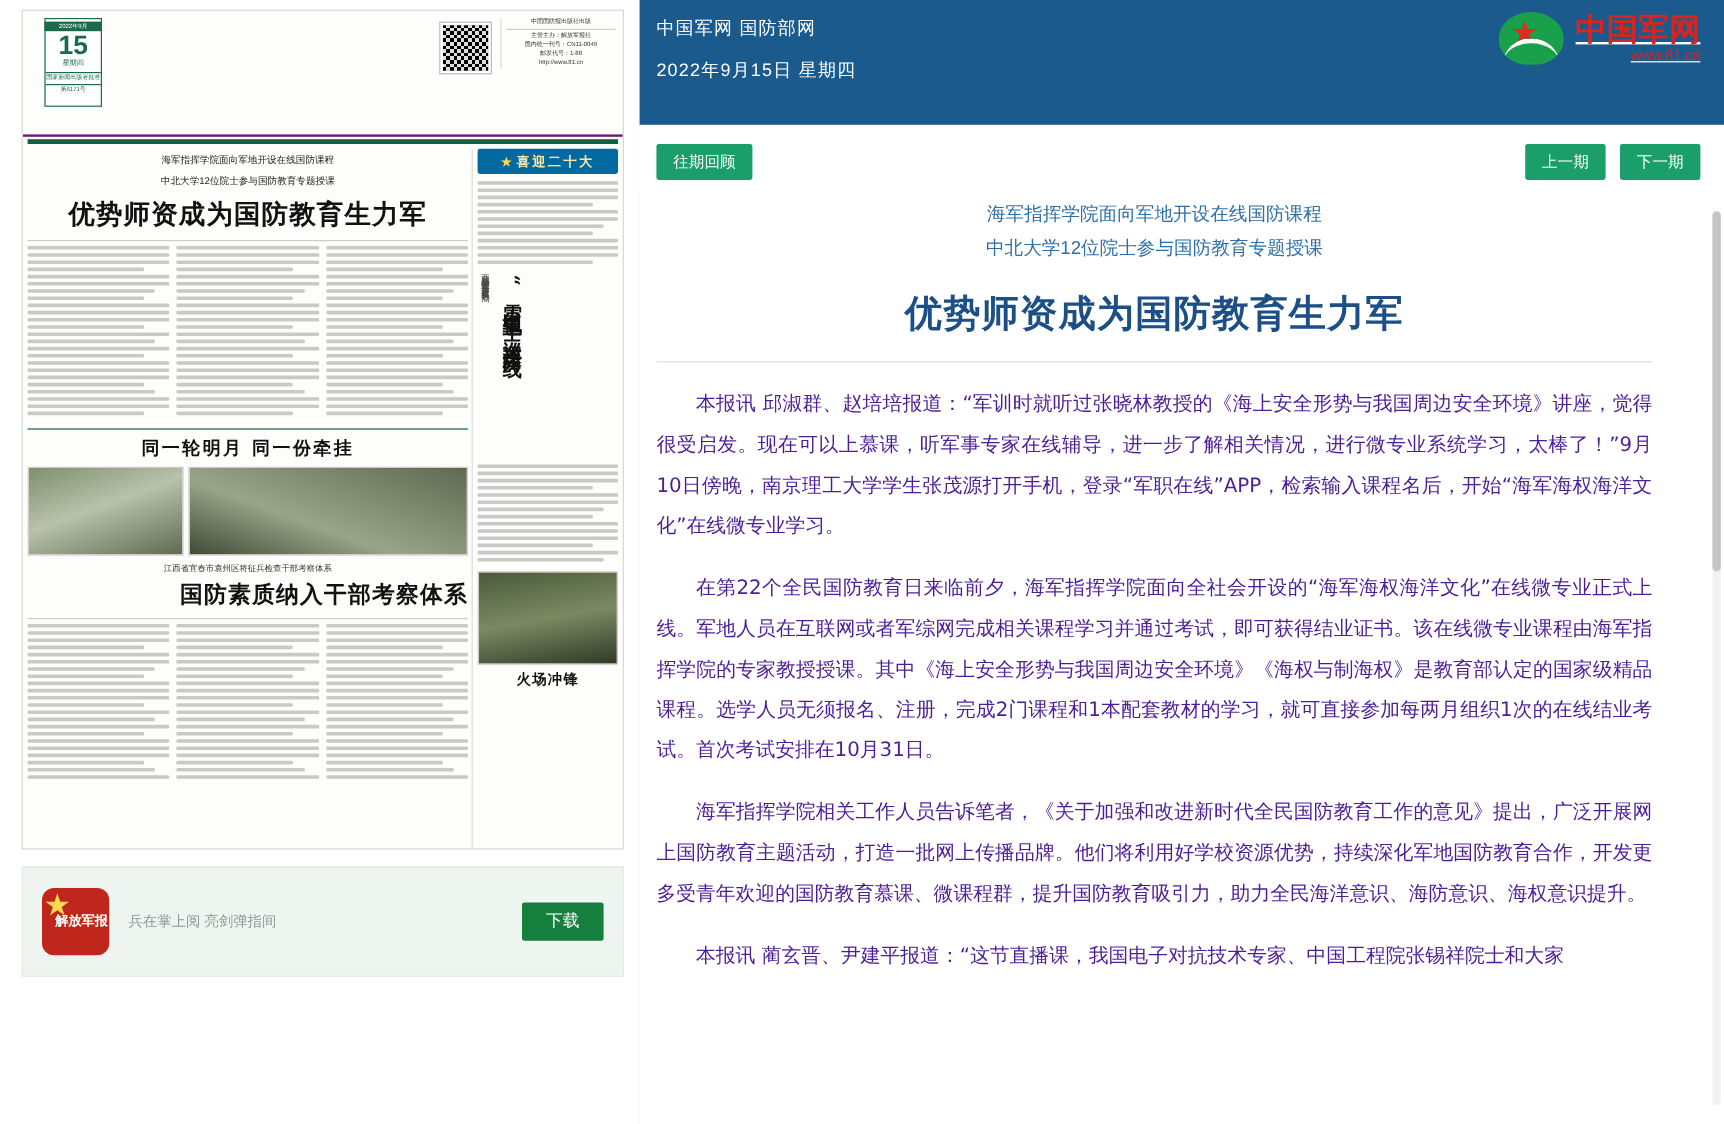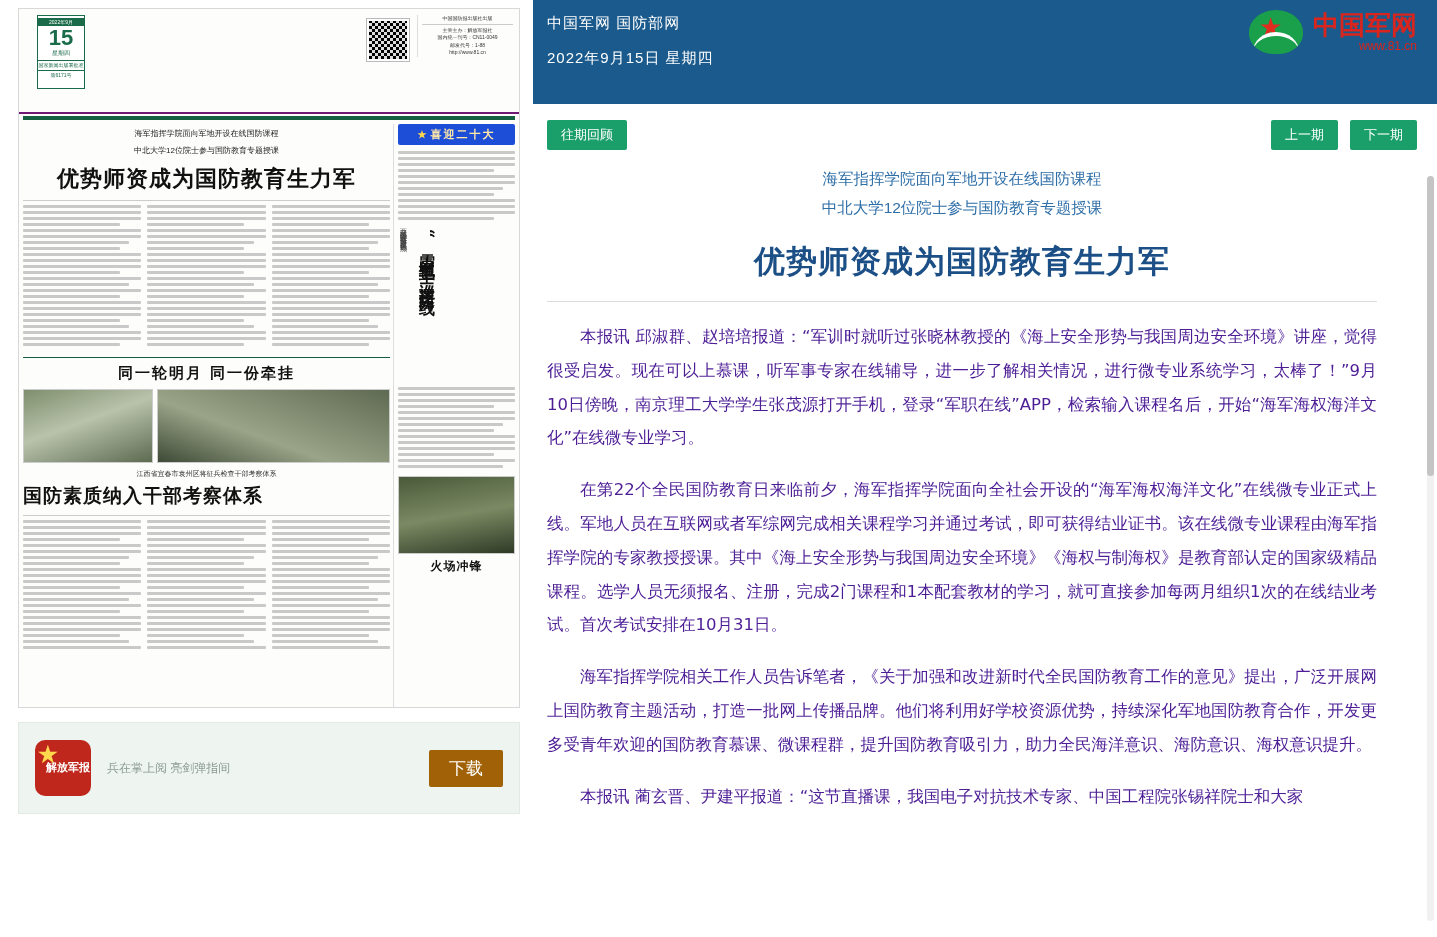--- a/index.html
+++ b/index.html
@@ -178,31 +178,31 @@
   .ph {
     height: 74px;
     border: 1px solid #ccc;
   }
   .ph1 { flex: 0 0 130px; background: linear-gradient(160deg,#7e8f6d,#b9c2ab 45%,#5d6b51); }
   .ph2 { flex: 1 1 auto; background: linear-gradient(200deg,#5f6a52,#9aa488 60%,#3f4a37); }
   .headline2 {
     font-family: Liberation Mono, monospace;
     font-size: 19px;
     font-weight: bold;
-    text-align: left;
+    text-align: right;
     color: #111;
     letter-spacing: 1px;
     margin: 4px 0 6px 0;
   }
   .sm-kicker {
     font-size: 7px; text-align: center; color: #333; margin-bottom: 3px;
   }
   
   .redbanner {
-    background: #1d4ed8;
+    background: #0369a1;
     color: #ffe9a8;
     font-size: 11px;
     font-weight: bold;
     text-align: center;
     padding: 3px 0;
     letter-spacing: 2px;
     border-radius: 2px;
     position: relative;
   }
   .redbanner .star { color: #ffd84d; font-size: 10px; margin-right: 2px;}
@@ -289,22 +289,22 @@
   }
   .promo-logo .starbig {
     position: absolute; left: 3px; top: 4px;
     color: #ffd84d; font-size: 22px; line-height: 1;
   }
   .promo-logo .ltxt { position: relative; z-index:2; padding-left: 10px; font-family:"DejaVu Serif",serif;}
   .promo-text { flex: 1 1 auto; }
   .promo-title { font-size: 16px; color: #1f6b4f; margin-bottom: 8px; }
   .promo-sub { font-size: 12px; color: #8b9a93; }
   .promo-btn {
-    background: #a16207; color: #fff; border: none;
-    font-size: 17px; padding: 7px 20px; border-radius: 2px; cursor: pointer;
+    background: #15803d; color: #fff; border: none;
+    font-size: 14px; padding: 7px 20px; border-radius: 2px; cursor: pointer;
   }
 
   
   .right-col {
     flex: 1 1 auto;
     height: 937px;
     background: #ffffff;
     position: relative;
   }
   .top-bar {
@@ -333,21 +333,21 @@
   .brand-emblem .st {
     position: absolute; left: 10px; top: 4px;
     color: #e02b1f; font-size: 26px; line-height: 1;
   }
   .brand-emblem .arc {
     position: absolute; left: 4px; bottom: 2px;
     width: 46px; height: 20px;
     border-top: 4px solid #ffffff;
     border-radius: 50%/100% 100% 0 0;
   }
-  .brand-text { line-height: 1.1; }
+  .brand-text { line-height: 1.1; text-decoration: underline; }
   .brand-cn { font-size: 26px; color: #d9251d; font-weight: bold; font-family:"DejaVu Serif",serif; }
   .brand-url { font-size: 12px; color: #d9251d; text-align: right; }
 
   .nav-row {
     height: 56px;
     padding: 16px 20px 0 14px;
     display: flex;
     align-items: flex-start;
     background: #fff;
   }

